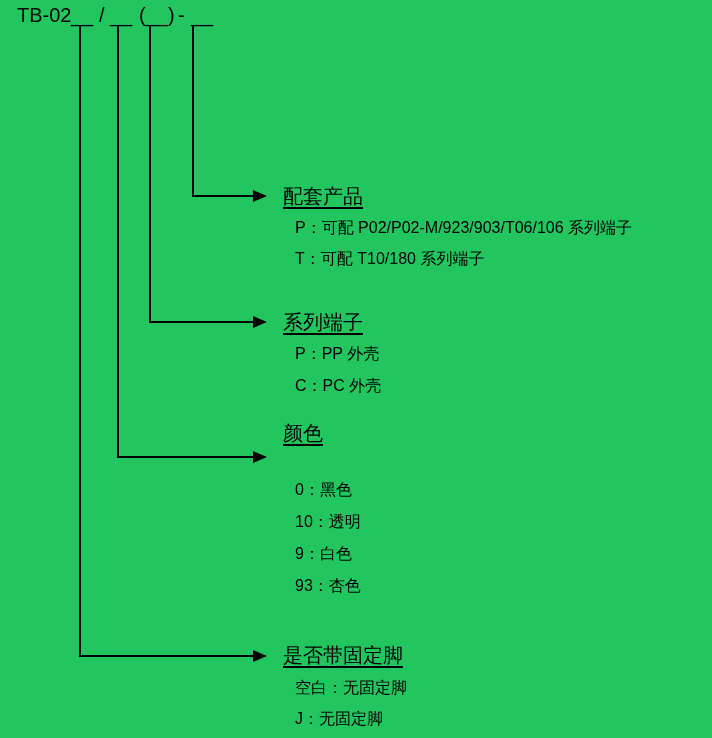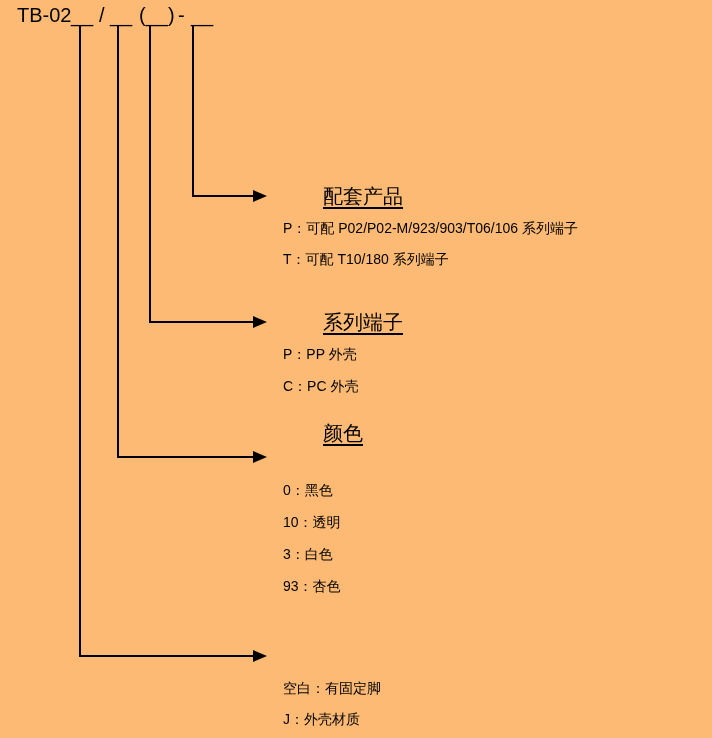--- a/index.html
+++ b/index.html
@@ -4,21 +4,21 @@
 <style>
   html, body {
     margin: 0;
     padding: 0;
     background: #ffffff;
   }
   .canvas {
     position: relative;
     width: 712px;
     height: 738px;
-    background: #fdba74;
+    background: #22c55e;
     font-family: "Liberation Sans", "DejaVu Sans", sans-serif;
     color: #000000;
     overflow: hidden;
   }
   .seg {
     position: absolute;
     top: 4px;
     font-size: 20px;
     line-height: 22px;
     white-space: pre;
@@ -45,26 +45,25 @@
   .section-title {
     position: absolute;
     left: 283px;
     font-size: 20px;
     line-height: 22px;
     white-space: pre;
     color: #000000;
     text-decoration: underline;
     text-underline-offset: 4px;
     text-decoration-thickness: 1.5px;
-    margin-left: 40px;
   }
   .section-item {
     position: absolute;
-    left: 283px;
-    font-size: 14px;
+    left: 295px;
+    font-size: 16px;
     line-height: 22px;
     white-space: pre;
     color: #000000;
   }
 </style>
 </head>
 <body>
 
 <div class="canvas">
 
@@ -98,19 +97,20 @@
   <div class="section-item" style="top:217px">P：可配 P02/P02-M/923/903/T06/106 系列端子</div>
   <div class="section-item" style="top:248px">T：可配 T10/180 系列端子</div>
 
   <div class="section-title" style="top:311px">系列端子</div>
   <div class="section-item" style="top:375px">C：PC 外壳</div>
   <div class="section-item" style="top:343px">P：PP 外壳</div>
 
   <div class="section-title" style="top:422px">颜色</div>
   <div class="section-item" style="top:479px">0：黑色</div>
   <div class="section-item" style="top:511px">10：透明</div>
-  <div class="section-item" style="top:543px">3：白色</div>
+  <div class="section-item" style="top:543px">9：白色</div>
   <div class="section-item" style="top:575px">93：杏色</div>
 
-  <div class="section-item" style="top:677px">空白：有固定脚</div>
-  <div class="section-item" style="top:708px">J：外壳材质</div>
+  <div class="section-title" style="top:644px">是否带固定脚</div>
+  <div class="section-item" style="top:677px">空白：无固定脚</div>
+  <div class="section-item" style="top:708px">J：无固定脚</div>
 
 </div>
 
 </body></html>

